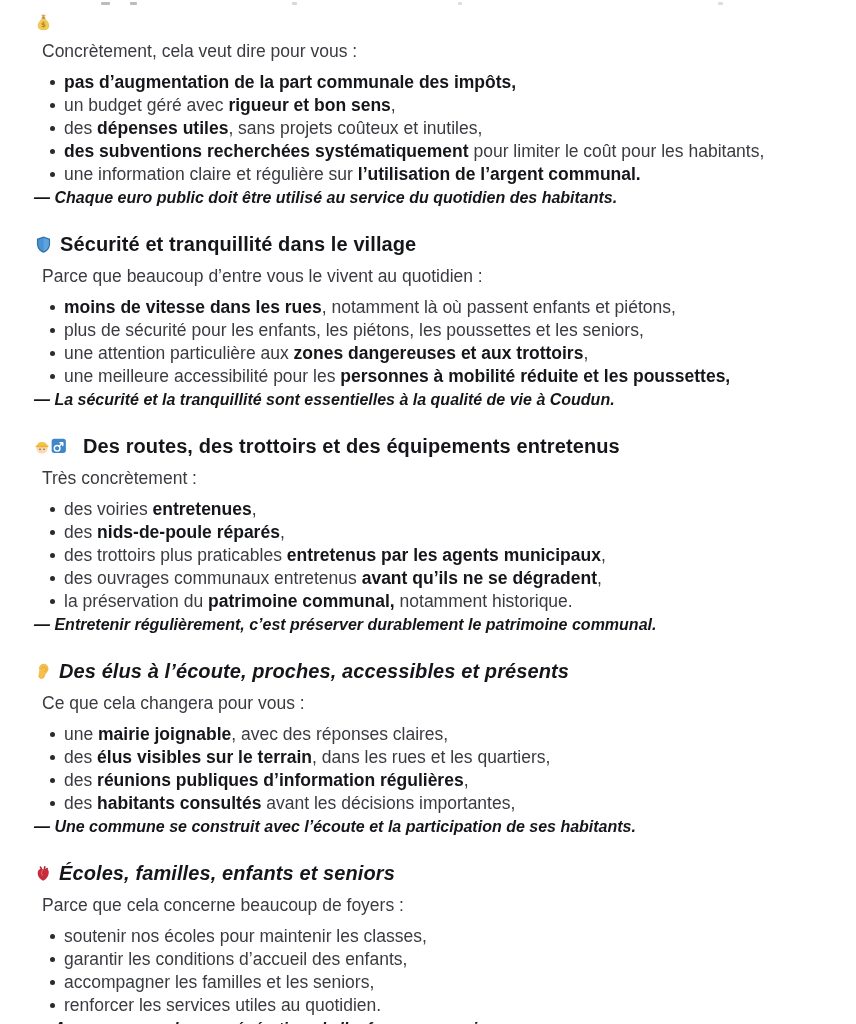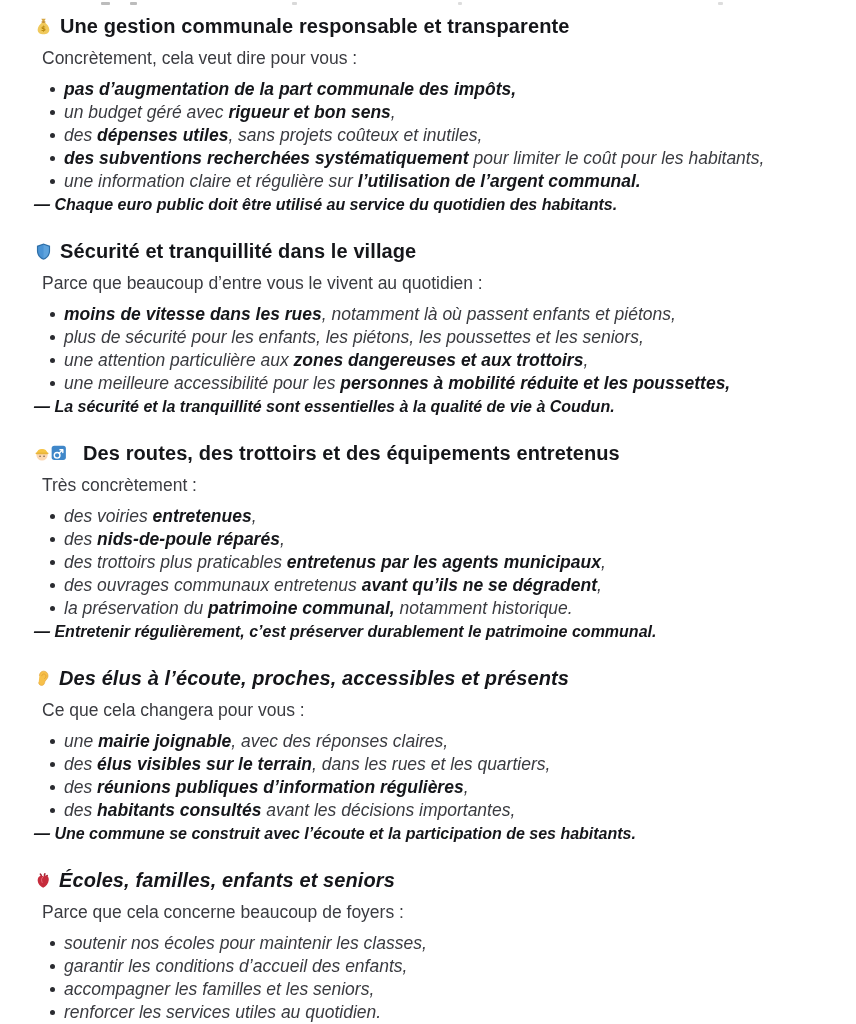--- a/index.html
+++ b/index.html
@@ -29,21 +29,21 @@
     font-weight: 700; color: #15161a;
     letter-spacing: .1px;
   }
   .heading--italic { font-style: italic; }
   .heading--tight { gap: 16px; }
   .icon { flex: 0 0 auto; display: inline-flex; align-items: center; }
 
   .intro { margin: 8px; font-size: 17.5px; line-height: 23px; }
 
   ul.bullets { margin: 0; padding: 0 0 0 30px; list-style: none; }
-  ul.bullets li { font-size: 17.5px; line-height: 23px; position: relative; font-style: italic; }
+  ul.bullets li { font-size: 17.5px; line-height: 23px; position: relative; }
   ul.bullets li::before {
     content: ""; position: absolute; left: -14px; top: 9px;
     width: 5px; height: 5px; border-radius: 50%; background: #2a2b30;
   }
   ul.bullets li.justify { text-align: justify; }
 
   b { font-weight: 700; color: #15161a; }
 
   .conclusion {
     margin: 0; font-size: 16px; line-height: 23px;
@@ -66,21 +66,20 @@
   <section>
     <h2 class="heading">
       <span class="icon">
         <svg width="19" height="19" viewBox="0 0 24 24">
           <path d="M9.2 2.2h5.6L12.6 6h-1.2z" fill="#d6a745"></path>
           <path d="M12 5.6c-4.8 3.4-7.4 7-7.4 10.4 0 3.8 3.3 5.8 7.4 5.8s7.4-2 7.4-5.8c0-3.4-2.6-7-7.4-10.4z" fill="#f0c95c"></path>
           <ellipse cx="12" cy="6.3" rx="2.7" ry="1.2" fill="#c49339"></ellipse>
           <text x="12" y="18" text-anchor="middle" font-size="9" font-weight="bold" fill="#b8860b" font-family="'DejaVu Sans', sans-serif">$</text>
         </svg>
       </span>
-      <span>Une gestion communale responsable et transparente</span>
     </h2>
     <p class="intro">Concrètement, cela veut dire pour vous :</p>
     <ul class="bullets">
         <li><b>pas d’augmentation de la part communale des impôts,</b></li>
         <li><span>un budget géré avec </span><b>rigueur et bon sens</b><span>,</span></li>
         <li><span>des </span><b>dépenses utiles</b><span>, sans projets coûteux et inutiles,</span></li>
         <li class="justify"><b>des subventions recherchées systématiquement</b><span> pour limiter le coût pour les habitants,</span></li>
         <li><span>une information claire et régulière sur </span><b>l’utilisation de l’argent communal.</b></li>
       </ul>
     <p class="conclusion">— Chaque euro public doit être utilisé au service du quotidien des habitants.</p>

